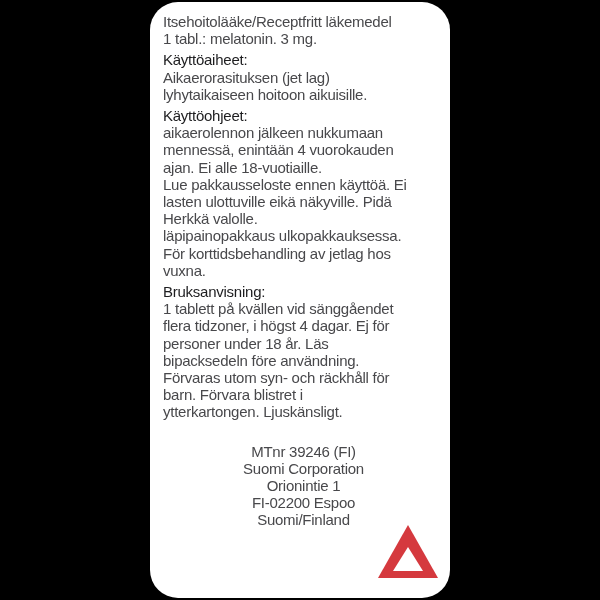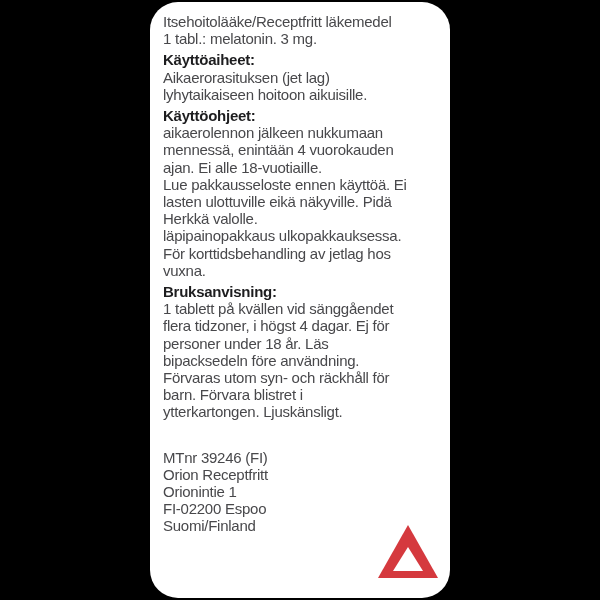--- a/index.html
+++ b/index.html
@@ -27,27 +27,28 @@
     position: absolute;
     left: 13px;
     top: 11px;
     right: 6px;
     color: #48484b;
     font-size: 15px;
     line-height: 17.2px;
     letter-spacing: -0.25px;
   }
   .section-heading {
-    font-weight: bold;
+    font-weight: normal;
     color: #1d1d1f;
     margin-top: 4px;
   }
   .para div { white-space: nowrap; }
   .footer-block {
-    margin-top: 28px;
+    margin-top: 22px;
+    text-align: center;
   }
   .logo {
     position: absolute;
     left: 228px;  
     top: 523px;   
     width: 60px;
     height: 53px;
   }
 </style>
 </head>
@@ -90,21 +91,21 @@
         <div>flera tidzoner, i högst 4 dagar. Ej för</div>
         <div>personer under 18 år. Läs</div>
         <div>bipacksedeln före användning.</div>
         <div>Förvaras utom syn- och räckhåll för</div>
         <div>barn. Förvara blistret i</div>
         <div>ytterkartongen. Ljuskänsligt.</div>
       </div>
 
     <div class="para footer-block">
         <div>MTnr 39246 (FI)</div>
-        <div>Orion Receptfritt</div>
+        <div>Suomi Corporation</div>
         <div>Orionintie 1</div>
         <div>FI-02200 Espoo</div>
         <div>Suomi/Finland</div>
       </div>
 
   </div>
 
   <svg class="logo" viewBox="0 0 60 53" xmlns="http://www.w3.org/2000/svg">
     <polygon points="30,0 0,53 60,53" fill="#d5393e"></polygon>
     <polygon points="30,22 15,46 45,46" fill="#ffffff"></polygon>

